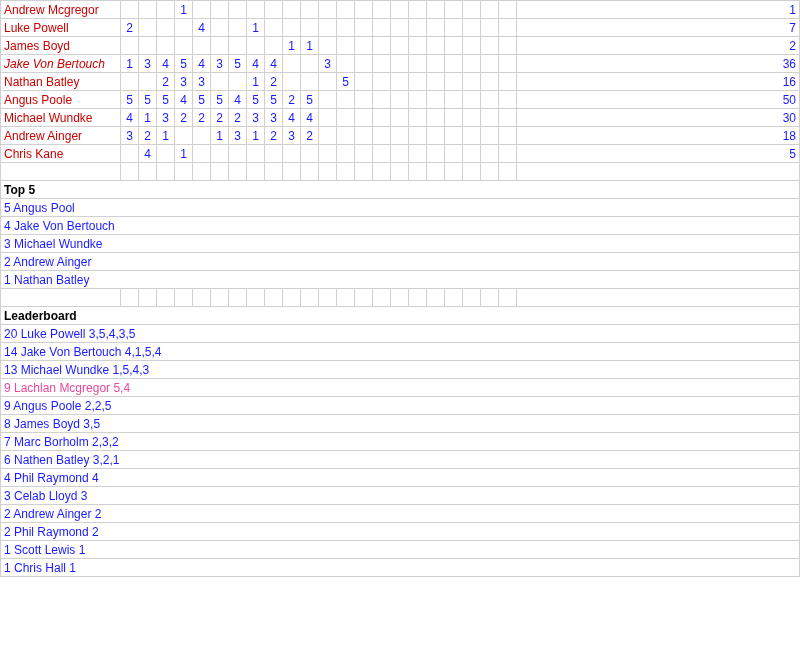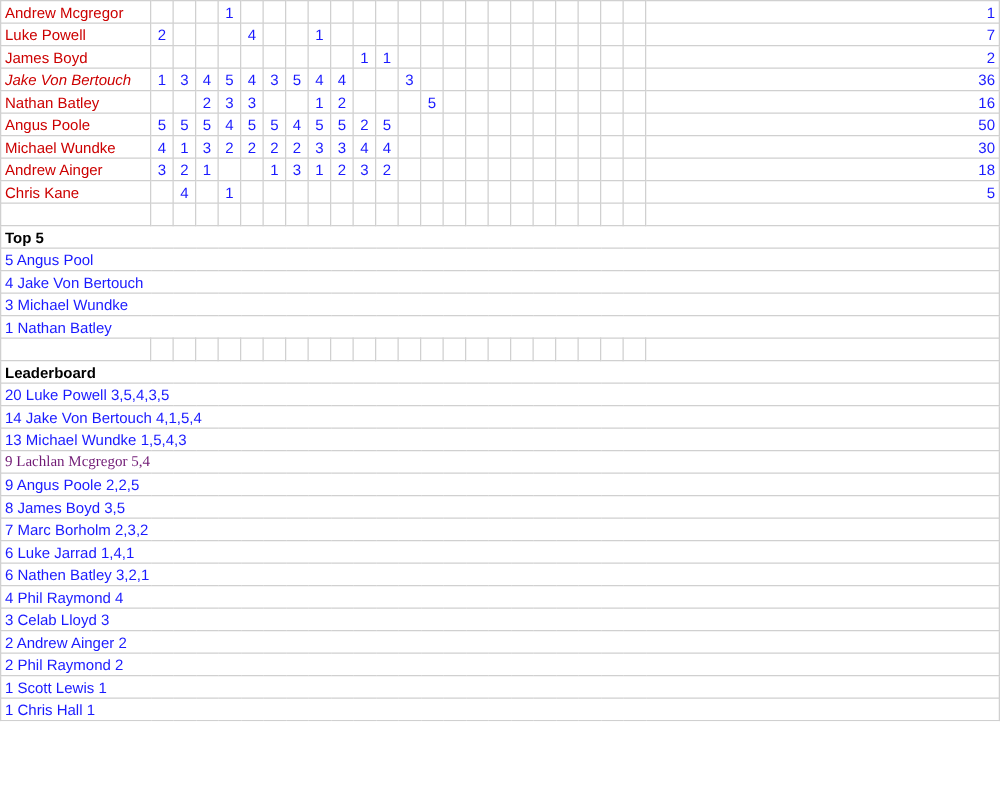--- a/index.html
+++ b/index.html
@@ -317,20 +317,23 @@
         <tr>
           <td colspan="24" style="color: rgb(26, 26, 255);">5 Angus Pool</td>
         </tr>
         <tr>
           <td colspan="24" style="color: rgb(26, 26, 255);">4 Jake Von Bertouch</td>
         </tr>
         <tr>
           <td colspan="24" style="color: rgb(26, 26, 255);">3 Michael Wundke</td>
         </tr>
         <tr>
+          <td colspan="24" style="color: rgb(26, 26, 255);">2 Andrew Ainger</td>
+        </tr>
+        <tr>
           <td colspan="24" style="color: rgb(26, 26, 255); margin-top: 43px;">1 Nathan Batley</td>
         </tr>
         <tr>
           <td class="empty-row">&nbsp;</td>
           <td class="empty-row">&nbsp;</td>
           <td class="empty-row">&nbsp;</td>
           <td class="empty-row">&nbsp;</td>
           <td class="empty-row">&nbsp;</td>
           <td class="empty-row">&nbsp;</td>
           <td class="empty-row">&nbsp;</td>
@@ -358,33 +361,30 @@
         <tr>
           <td colspan="24" style="color: rgb(26, 26, 255);">20 Luke Powell 3,5,4,3,5</td>
         </tr>
         <tr>
           <td colspan="24" style="color: rgb(26, 26, 255);">14 Jake Von Bertouch 4,1,5,4</td>
         </tr>
         <tr>
           <td colspan="24" style="color: rgb(26, 26, 255);">13 Michael Wundke 1,5,4,3</td>
         </tr>
         <tr>
-          <td colspan="24" style="color: #701a75; font-family: Liberation Serif, serif;">9 Lachlan Mcgregor 5,4</td>
+          <td colspan="24" style="color: #ec4899;">9 Lachlan Mcgregor 5,4</td>
         </tr>
         <tr>
           <td colspan="24" style="color: rgb(26, 26, 255);">9 Angus Poole 2,2,5</td>
         </tr>
         <tr>
           <td colspan="24" style="color: rgb(26, 26, 255);">8 James Boyd 3,5</td>
         </tr>
         <tr>
           <td colspan="24" style="color: rgb(26, 26, 255);">7 Marc Borholm 2,3,2</td>
-        </tr>
-        <tr>
-          <td colspan="24" style="color: rgb(26, 26, 255);">6 Luke Jarrad 1,4,1</td>
         </tr>
         <tr>
           <td colspan="24" style="color: rgb(26, 26, 255);">6 Nathen Batley 3,2,1</td>
         </tr>
         <tr>
           <td colspan="24" style="color: rgb(26, 26, 255);">4 Phil Raymond 4</td>
         </tr>
         <tr>
           <td colspan="24" style="color: rgb(26, 26, 255);">3 Celab Lloyd 3</td>
         </tr>

